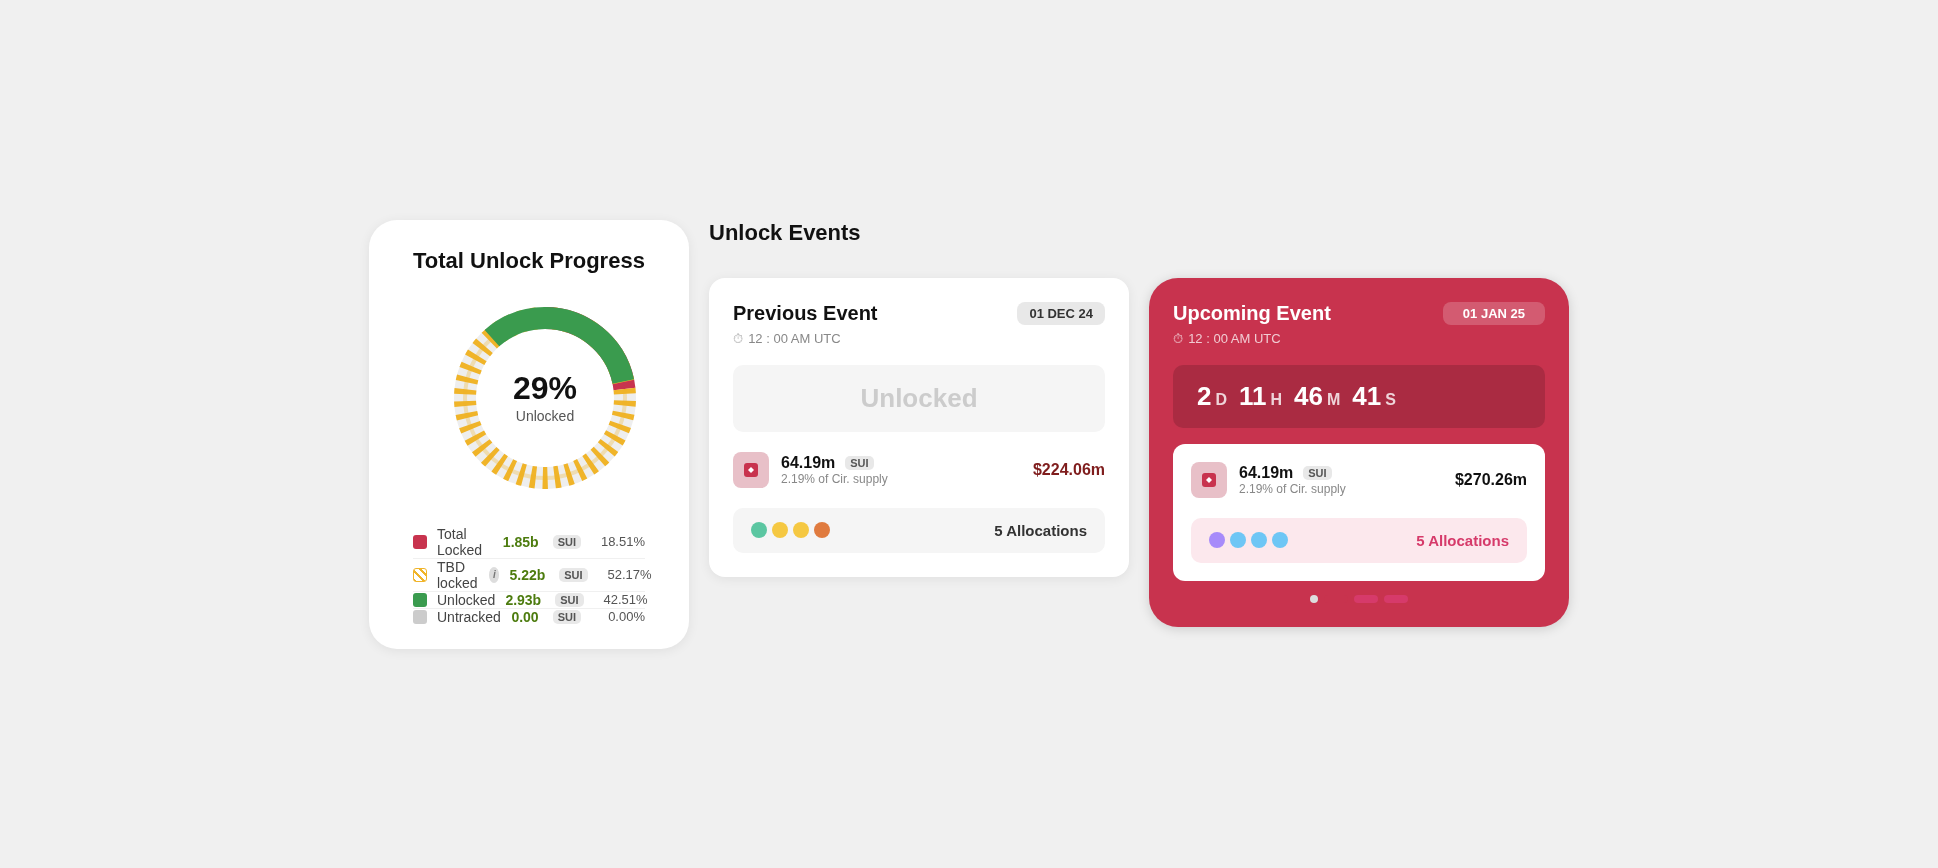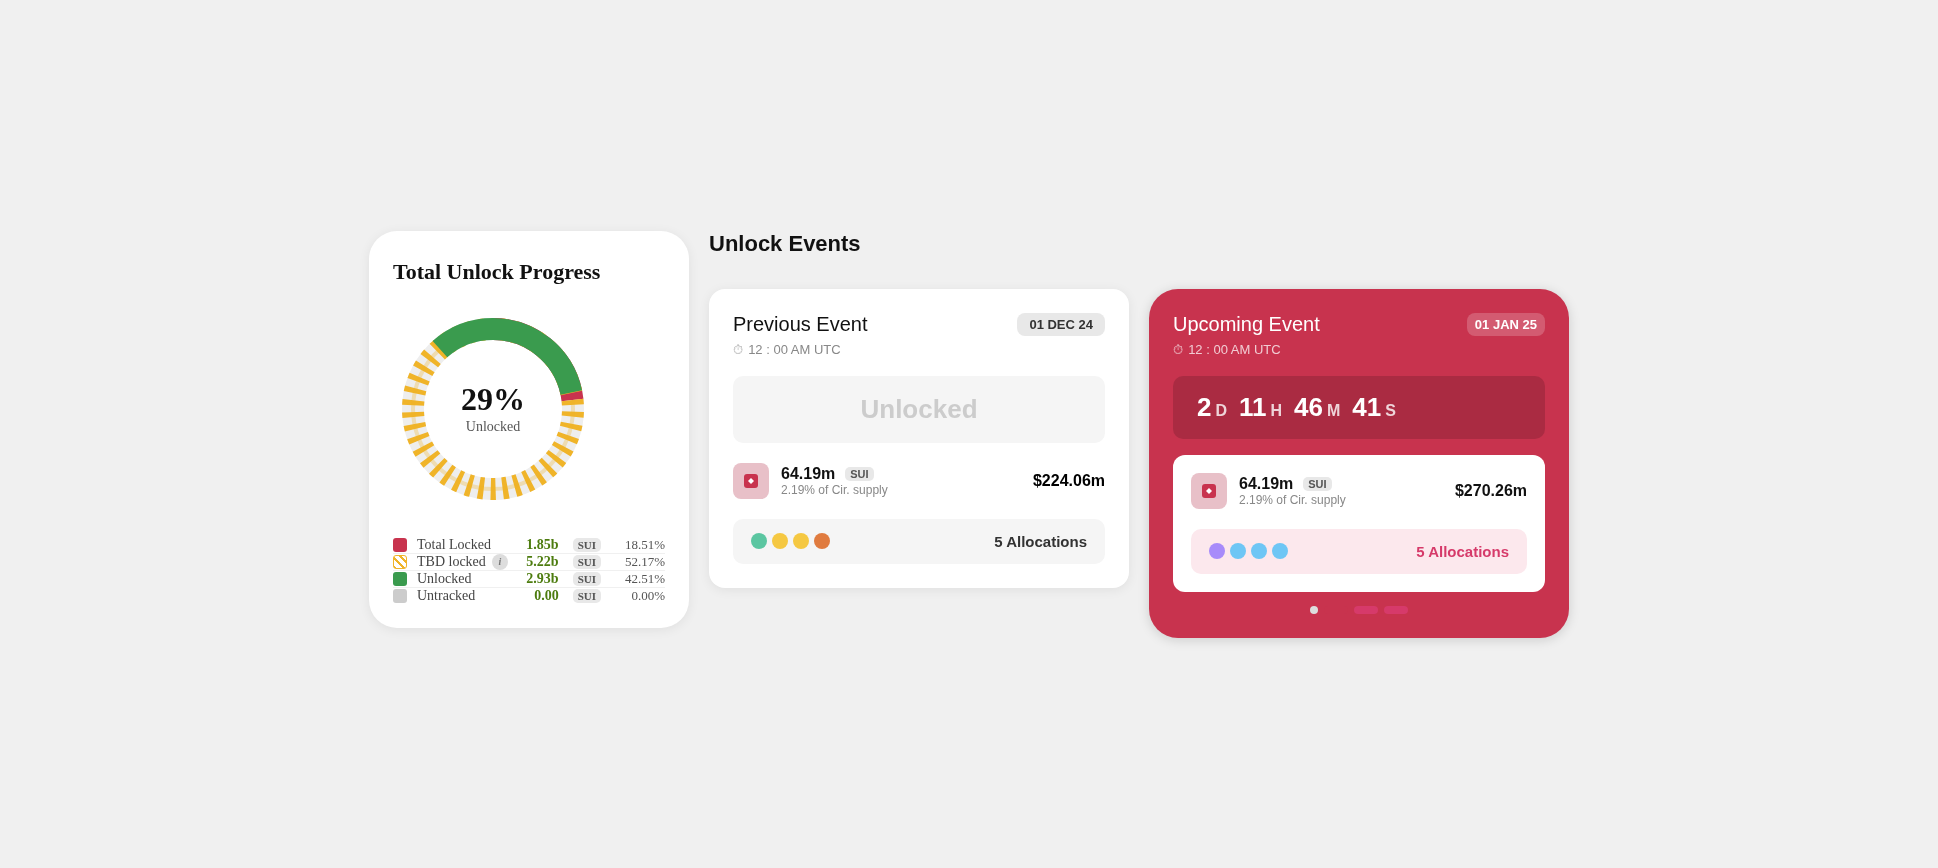--- a/index.html
+++ b/index.html
@@ -17,35 +17,34 @@
       gap: 20px;
       width: 100%;
       max-width: 1200px;
       align-items: flex-start;
     }
 
     
     .left-card {
       background: #fff;
       border-radius: 28px;
-      padding: 28px 24px 24px;
+      padding: 28px 44px 24px;
       min-width: 320px;
       flex: 0 0 320px;
       box-shadow: 0 2px 12px rgba(0,0,0,0.07);
-      font-family: Liberation Serif, serif;
     }
     .card-title {
       font-size: 22px;
       font-weight: 700;
       color: #111;
       margin-bottom: 24px;
     }
     .donut-wrapper {
       display: flex;
-      justify-content: flex-start;
+      justify-content: flex-end;
       margin-bottom: 28px;
     }
     .donut-container {
       position: relative;
       width: 200px;
       height: 200px;
     }
     .donut-container svg {
       transform: rotate(-90deg);
     }
@@ -172,21 +171,21 @@
       box-shadow: 0 2px 12px rgba(0,0,0,0.07);
     }
     .event-card-header {
       display: flex;
       align-items: center;
       justify-content: space-between;
       margin-bottom: 6px;
     }
     .event-card-title {
       font-size: 20px;
-      font-weight: 400;
+      font-weight: 700;
       color: #111;
     }
     .event-date-badge {
       background: #e8e8e8;
       border-radius: 8px;
       padding: 4px 12px;
       font-size: 13px;
       font-weight: 600;
       color: #333;
     }
@@ -247,21 +246,21 @@
       font-weight: 600;
       color: #111;
     }
     .token-supply {
       font-size: 12px;
       color: #888;
     }
     .token-usd {
       font-size: 16px;
       font-weight: 600;
-      color: #000000;
+      color: #7f1d1d;
       margin-left: auto;
     }
     .allocations-row {
       background: #f5f5f5;
       border-radius: 10px;
       padding: 14px 18px;
       display: flex;
       align-items: center;
       justify-content: space-between;
     }
@@ -301,21 +300,21 @@
     }
     .event-card-upcoming .event-time {
       color: rgba(255,255,255,0.75);
     }
     .event-card-upcoming .clock-icon {
       color: rgba(255,255,255,0.75);
     }
     .event-date-badge-upcoming {
       background: rgba(255,255,255,0.2);
       border-radius: 8px;
-      padding: 4px 8px;
+      padding: 4px 20px;
       font-size: 13px;
       font-weight: 600;
       color: #fff;
     }
     .countdown-box {
       background: rgba(0,0,0,0.15);
       border-radius: 10px;
       padding: 16px 24px;
       display: flex;
       align-items: baseline;

